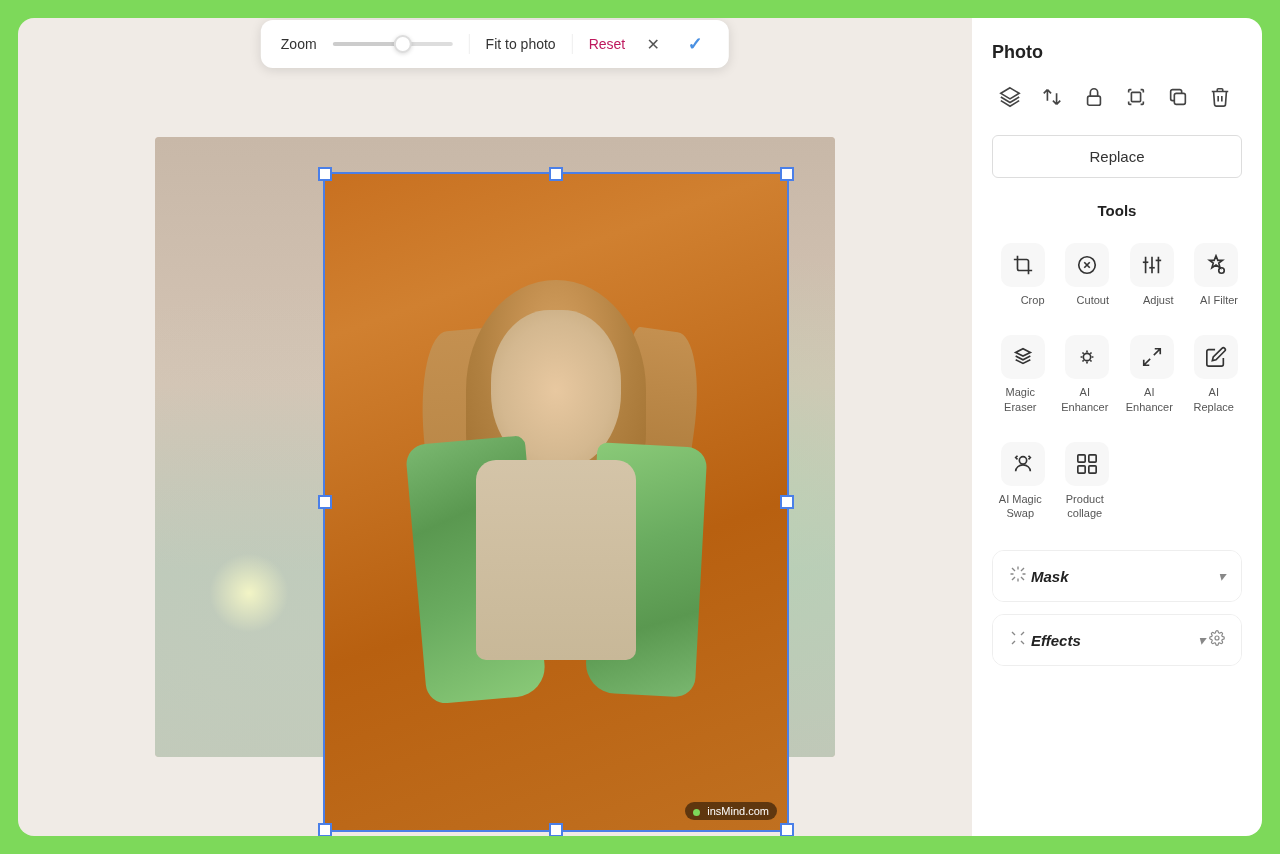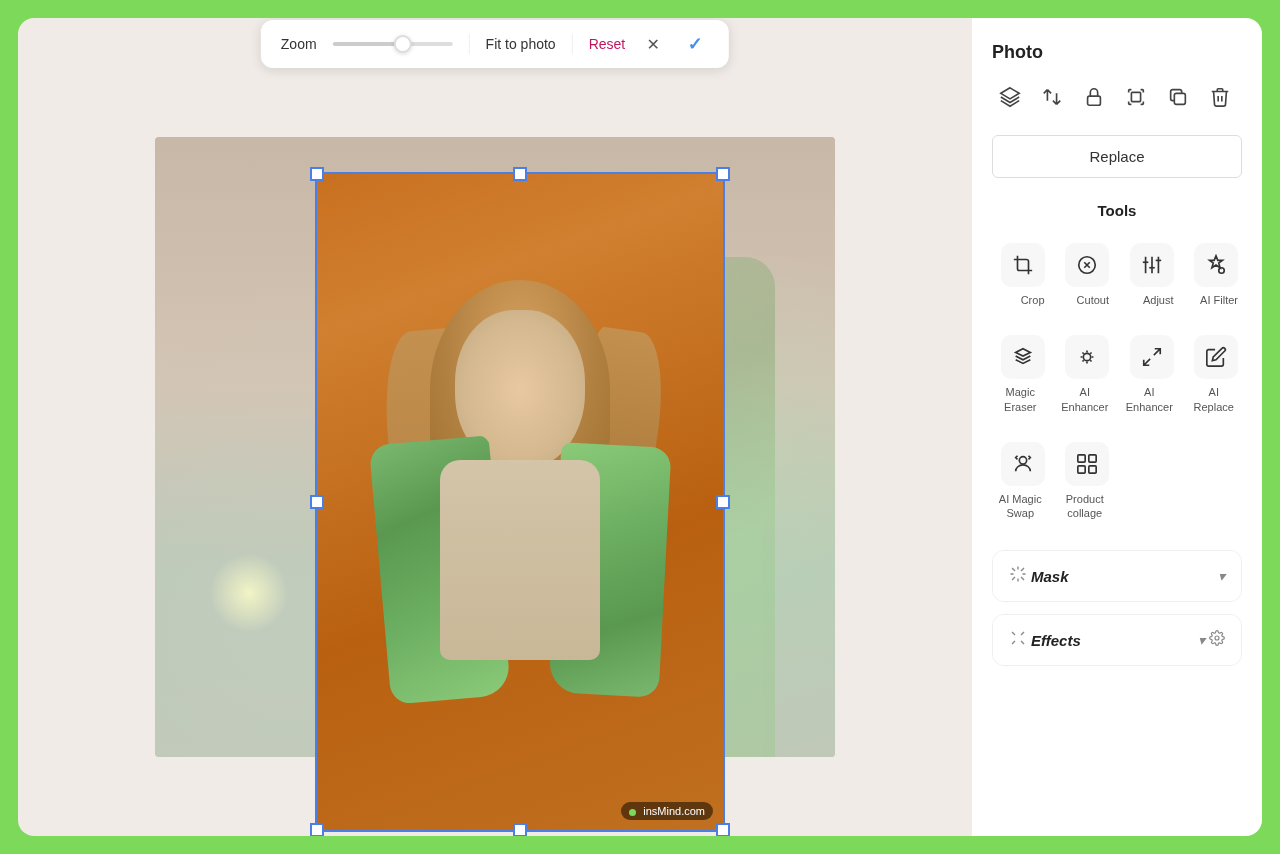--- a/index.html
+++ b/index.html
@@ -150,22 +150,22 @@
       bottom: 20%;
       left: 8%;
       width: 80px;
       height: 80px;
       border-radius: 50%;
       background: radial-gradient(circle, rgba(255,255,200,0.8) 0%, transparent 70%);
     }
     .crop-box {
       position: absolute;
       top: 35px;
-      left: 160px;
-      width: 410px;
+      left: 168px;
+      width: 466px;
       height: 660px;
       border: 2px solid #4a7fe8;
       background: transparent;
       z-index: 5;
     }
     
     .crop-handle {
       position: absolute;
       width: 14px;
       height: 14px;

